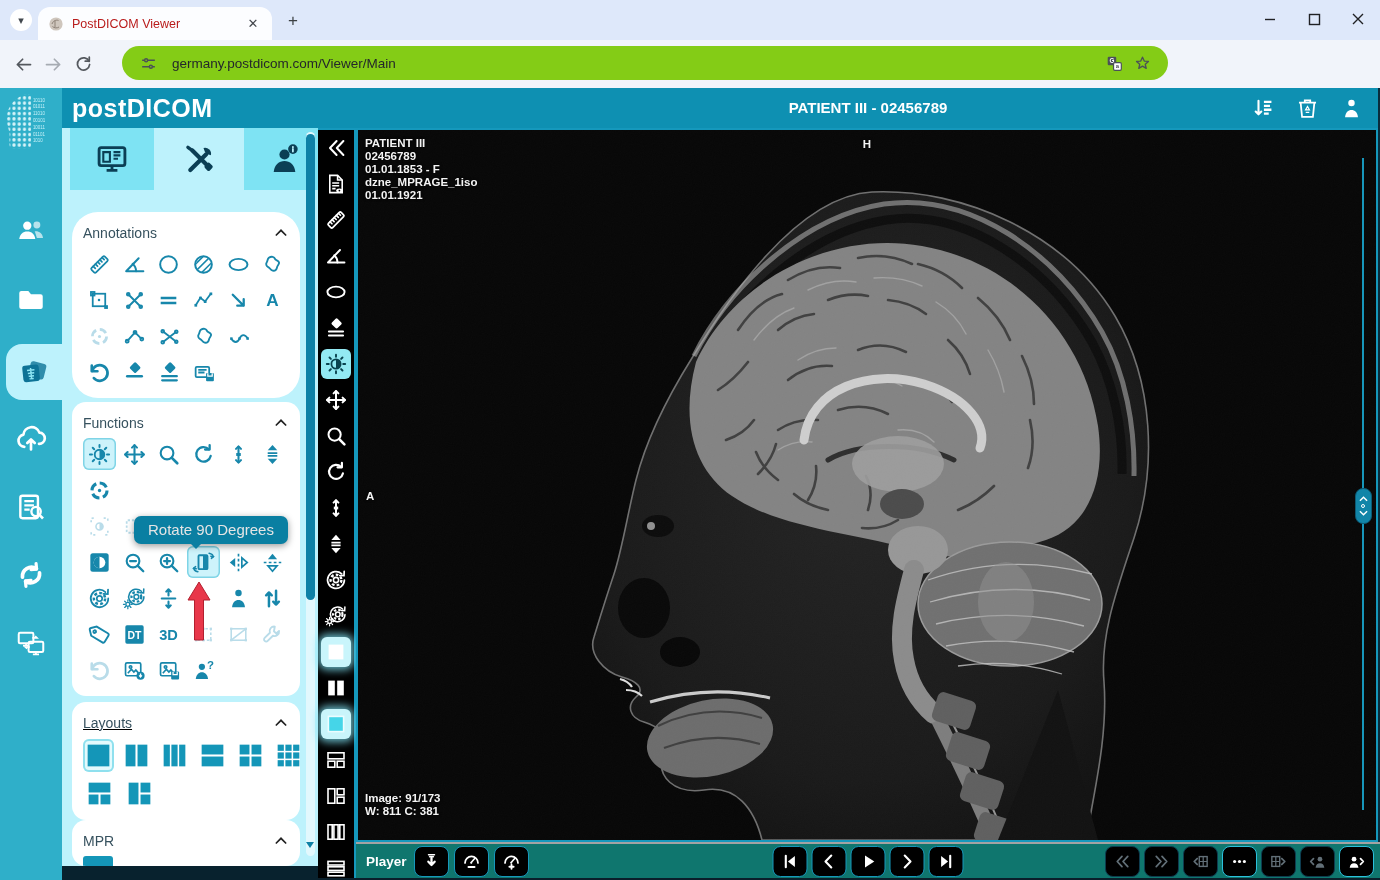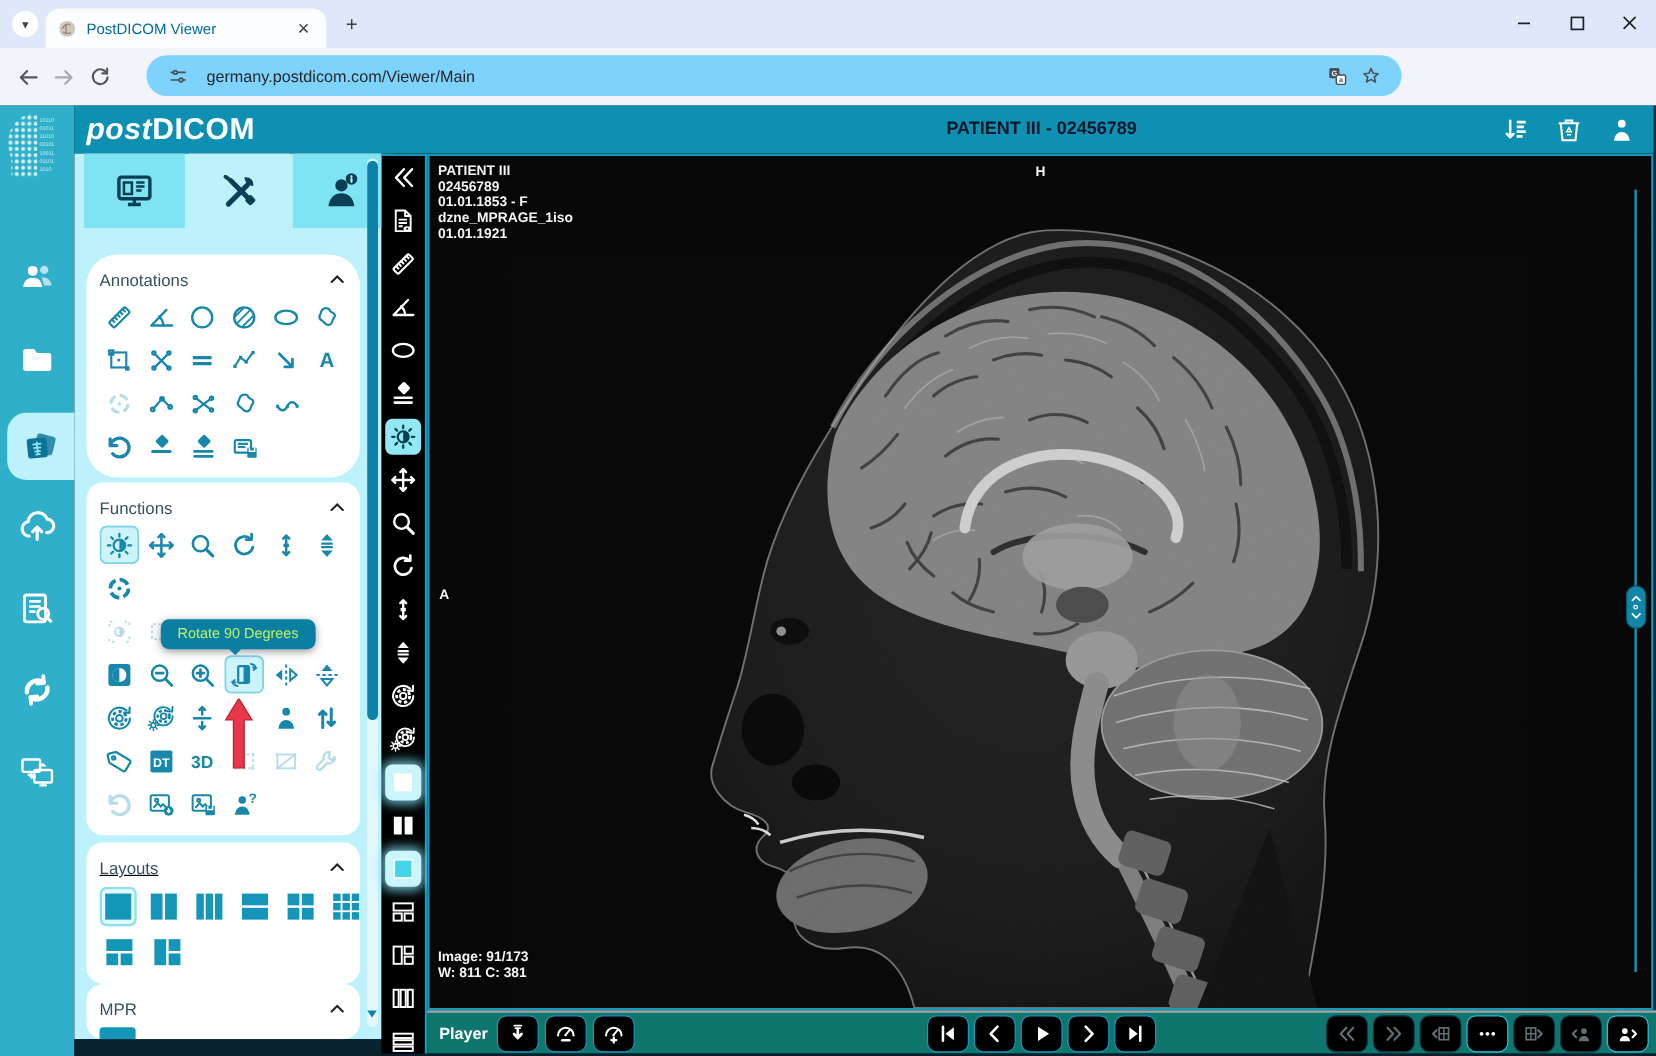--- a/index.html
+++ b/index.html
@@ -7,45 +7,45 @@
     font-family:"Liberation Sans", sans-serif; }
   .stage { position:relative; width:1380px; height:880px; }
 
   
   .tabstrip { position:absolute; left:0; top:0; width:1380px; height:40px; background:#dee8fa; }
   .tab-chev { position:absolute; left:10px; top:9px; width:22px; height:22px; border-radius:50%;
     background:#fff; color:#41474d; font-size:11px; display:flex; align-items:center; justify-content:center; }
   .btab { position:absolute; left:38px; top:7px; width:234px; height:33px; background:#fcfdff;
     border-radius:12px 12px 0 0; display:flex; align-items:center; padding:0 10px; gap:8px; }
   .btab .fav { width:16px; height:16px; flex:0 0 16px; }
-  .btab .ttl { font-size:12.5px; color:#0369a1; flex:1; white-space:nowrap; overflow:hidden; }
+  .btab .ttl { font-size:12.5px; color:#b91c1c; flex:1; white-space:nowrap; overflow:hidden; }
   .btab .x { color:#44484e; font-size:13px; width:18px; height:18px; display:flex; align-items:center;
     justify-content:center; border-radius:50%; }
   .newtab { position:absolute; left:282px; top:10px; width:22px; height:22px; color:#3c4043; font-size:17px;
     display:flex; align-items:center; justify-content:center; }
   .winctl { position:absolute; top:0; height:38px; display:flex; align-items:center; justify-content:center;
     width:44px; color:#202124; }
   .urlrow { position:absolute; left:0; top:40px; width:1380px; height:48px; background:#f1f4fa;
     display:flex; align-items:center; }
   .navic { width:30px; height:30px; display:flex; align-items:center; justify-content:center; color:#54585e; }
   .navic svg { width:21px; height:21px; }
   .navic.dim { color:#a6abb2; }
-  .omnibox { position:absolute; left:122px; top:6px; width:1046px; height:34px; background:#7dd3fc;
+  .omnibox { position:absolute; left:122px; top:6px; width:1046px; height:34px; background:#84cc16;
     border-radius:17px; display:flex; align-items:center; padding:0 12px; }
   .omnibox .url { font-size:13.5px; color:#24272b; flex:1; margin-left:10px; }
   .chrip { width:28px; height:28px; display:flex; align-items:center; justify-content:center; color:#4b5157; }
   .chrip svg { width:19px; height:19px; }
   .chromediv { width:1px; height:20px; background:#d4d9e0; margin:0 6px; }
   .rightcluster { position:absolute; right:8px; top:46px; display:flex; align-items:center; gap:6px; }
 
   
   .appheader { position:absolute; left:62px; top:88px; width:1318px; height:40px; background:#0e90b2; }
   .logo { position:absolute; left:10px; top:6px; color:#fff; font-size:25px; font-weight:700; letter-spacing:.5px; }
-  .logo .lc { font-weight:600;font-style:italic; }
-  .apptitle { position:absolute; left:806px; top:11px; transform:translateX(-50%); color:#0f172a;
+  .logo .lc { font-weight:600; }
+  .apptitle { position:absolute; left:806px; top:11px; transform:translateX(-50%); color:#ffffff;
     font-size:15px; font-weight:700; white-space:nowrap; }
   .hicons { position:absolute; right:14px; top:5px; display:flex; gap:14px; }
   .hicons .hic { width:30px; height:30px; color:#fff; display:flex; align-items:center; justify-content:center; }
   .hicons .hic svg { width:25px; height:25px; }
 
   .sidebar { position:absolute; left:0; top:88px; width:62px; height:792px; background:#2fafc9; }
   .brainlogo { position:absolute; left:0; top:2px; width:60px; height:66px; }
   .sb-item { position:absolute; left:0; width:62px; height:56px; display:flex; align-items:center;
     justify-content:center; color:#fff; }
   .sb-item svg { width:32px; height:32px; }
@@ -74,21 +74,21 @@
   .lcell svg { width:31px; height:31px; }
   .lcell.selected { background:#e3fafd; box-shadow:0 0 0 2px #8fe0ee inset; }
   .mpr-sliver { position:absolute; left:11px; top:36px; width:30px; height:16px; background:#1496b8; border-radius:3px; }
   .pscroll { position:absolute; left:244px; top:4px; width:9px; height:724px; background:#e2f8fd; border-radius:5px; }
   .pscroll .thumb { position:absolute; left:0; top:2px; width:9px; height:466px; background:#0e81a6; border-radius:5px; }
   .pscroll .darr { position:absolute; left:0; bottom:8px; width:0; height:0;
     border-left:4.5px solid transparent; border-right:4.5px solid transparent; border-top:6px solid #0e81a6; }
   .panelstrip { position:absolute; left:62px; top:866px; width:256px; height:14px; background:#08222e; }
 
   
-  .tooltip { position:absolute; left:134px; top:516px; background:#0a7fa2; color:#bef264; font-size:12px;
+  .tooltip { position:absolute; left:134px; top:516px; background:#0a7fa2; color:#e5e5e5; font-size:15px;
     padding:5px 14px 6px; border-radius:7px; box-shadow:0 2px 7px rgba(0,0,0,.4); white-space:nowrap; z-index:40; }
   .tooltip:after { content:""; position:absolute; left:56px; bottom:-11px; border:6px solid transparent;
     border-top-color:#0a7fa2; }
   .redarrow { position:absolute; left:186px; top:582px; z-index:41; }
 
   
   .toolbar { position:absolute; left:318px; top:128px; width:38px; height:752px; background:#000;
     border-top:2px solid #1598bc; border-right:2px solid #1598bc; display:flex; flex-direction:column;
     align-items:center; padding-top:6px; gap:12px; }
   .titem { width:36px; height:24px; display:flex; align-items:center; justify-content:center; color:#fff; flex:0 0 24px; }

